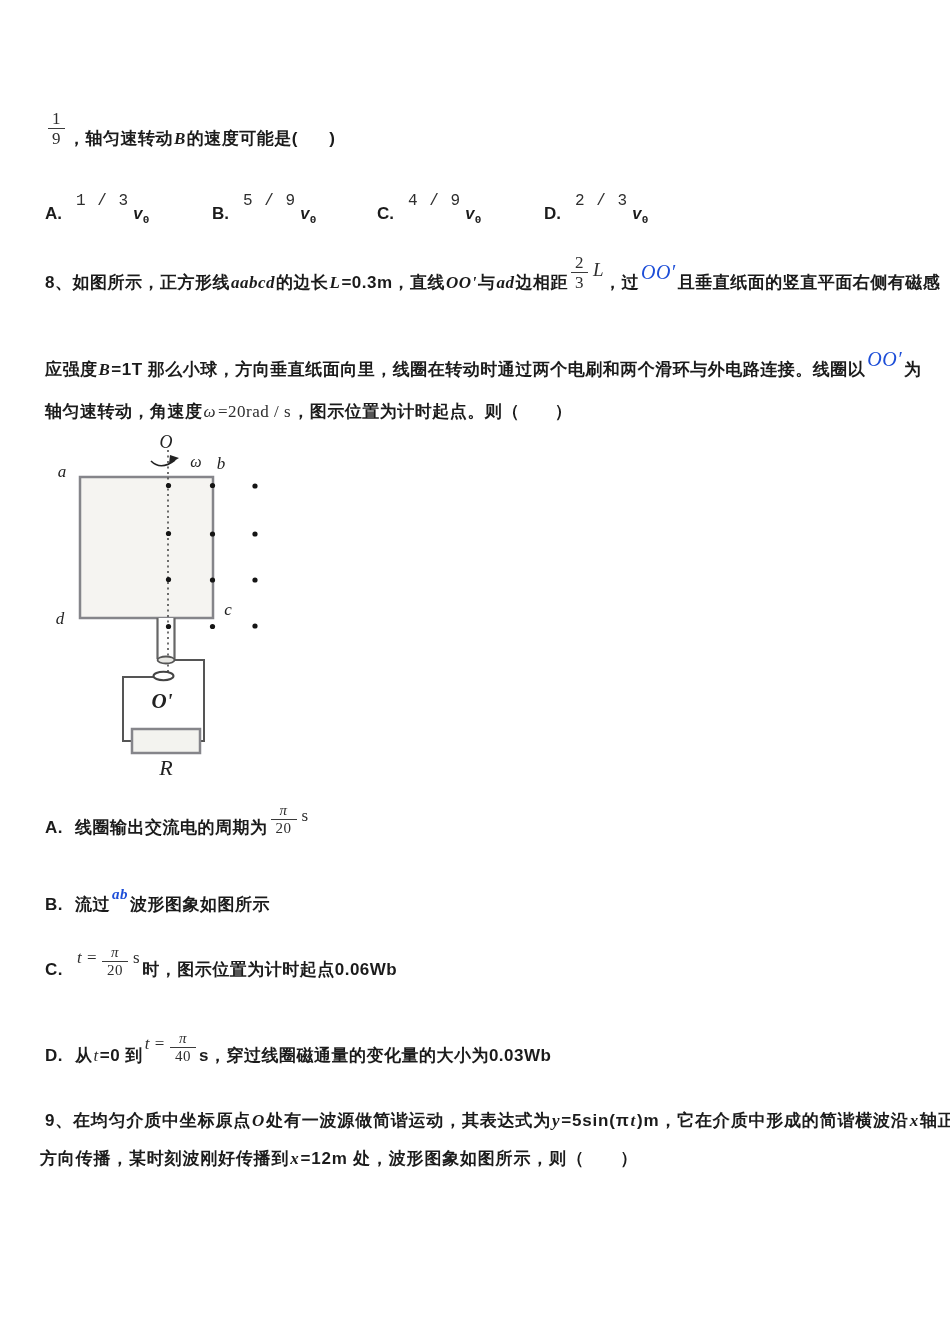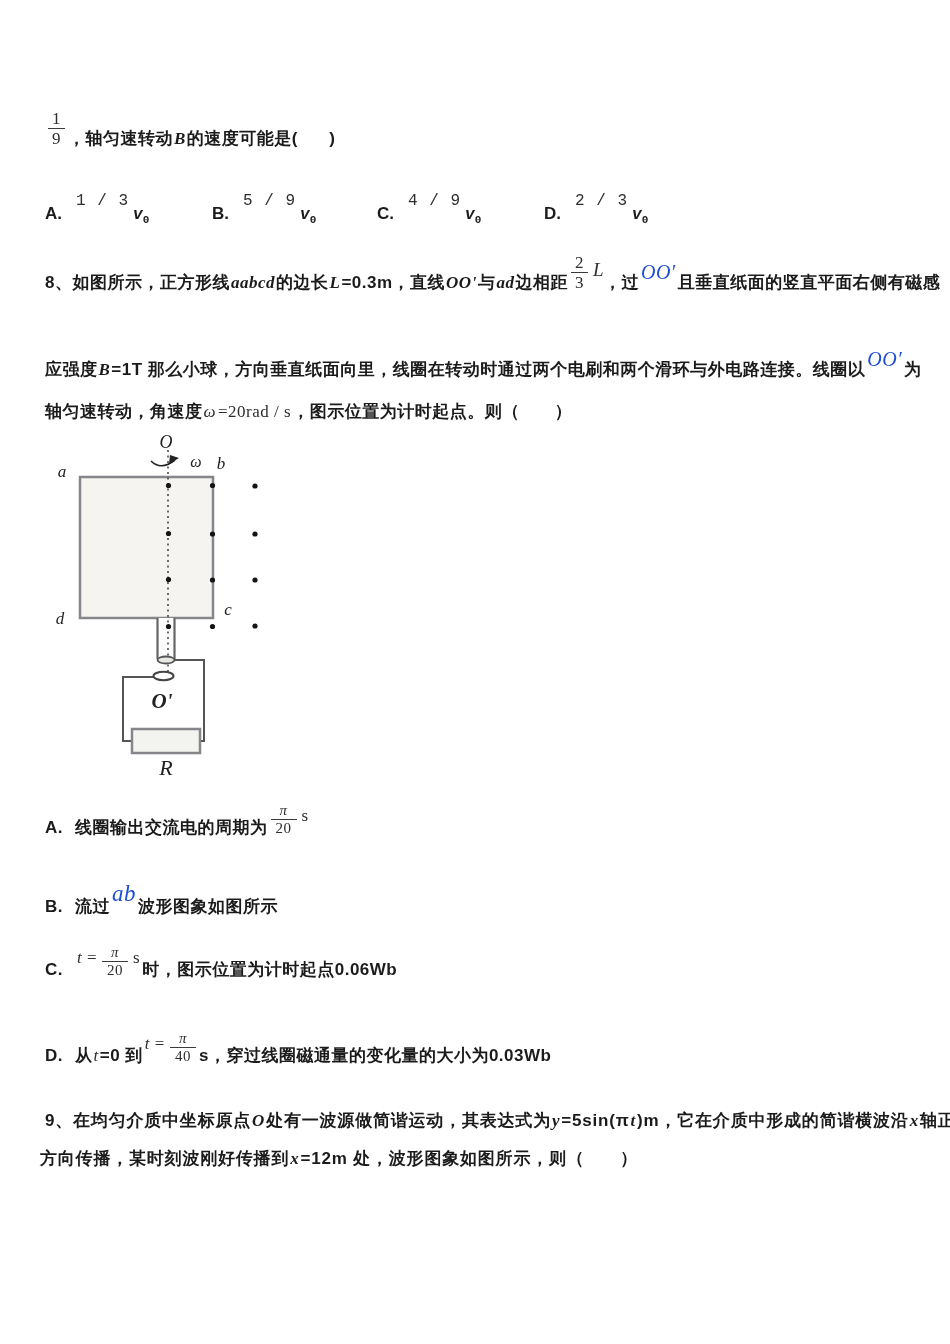--- a/index.html
+++ b/index.html
@@ -125,21 +125,21 @@
   <text x="228" y="615" text-anchor="middle" font-size="17" class="svg-it">c</text>
   <text x="162" y="708" text-anchor="middle" font-size="21" font-weight="bold" class="svg-it">O'</text>
   <text x="166" y="775" text-anchor="middle" font-size="22" class="svg-it">R</text>
 </svg>
 
 <div class="line" style="left:45px;top:800px;">
   <span class="olbl">A.</span><span>线圈输出交流电的周期为</span><span class="fracv f15"><span class="num it">π</span><span class="bar"></span><span class="den">20</span></span><span class="rmath">s</span>
 </div>
 
 <div class="line" style="left:45px;top:893px;">
-  <span class="olbl">B.</span><span>流过</span><span class="raised" style="top:-11px;font-size:23px;">ab</span><span>波形图象如图所示</span>
+  <span class="olbl">B.</span><span>流过</span><span class="raised" style="top:-11px;font-size:15px;font-weight:bold;">ab</span><span>波形图象如图所示</span>
 </div>
 
 <div class="line" style="left:45px;top:942px;">
   <span class="olbl">C.</span><span class="rmath"><span class="it">t</span> <span>=</span></span><span class="fracv f15"><span class="num it">π</span><span class="bar"></span><span class="den">20</span></span><span class="rmath">s</span><span>时，图示位置为计时起点</span><span>0.06Wb</span>
 </div>
 
 <div class="line" style="left:45px;top:1028px;">
   <span class="olbl">D.</span><span>从</span><span class="mser it">t</span><span>=0 到</span><span class="rmath"><span class="it">t</span> <span>=</span></span><span class="fracv f15"><span class="num it">π</span><span class="bar"></span><span class="den">40</span></span><span>s，</span><span>穿过线圈磁通量的变化量的大小为</span><span>0.03Wb</span>
 </div>
 

